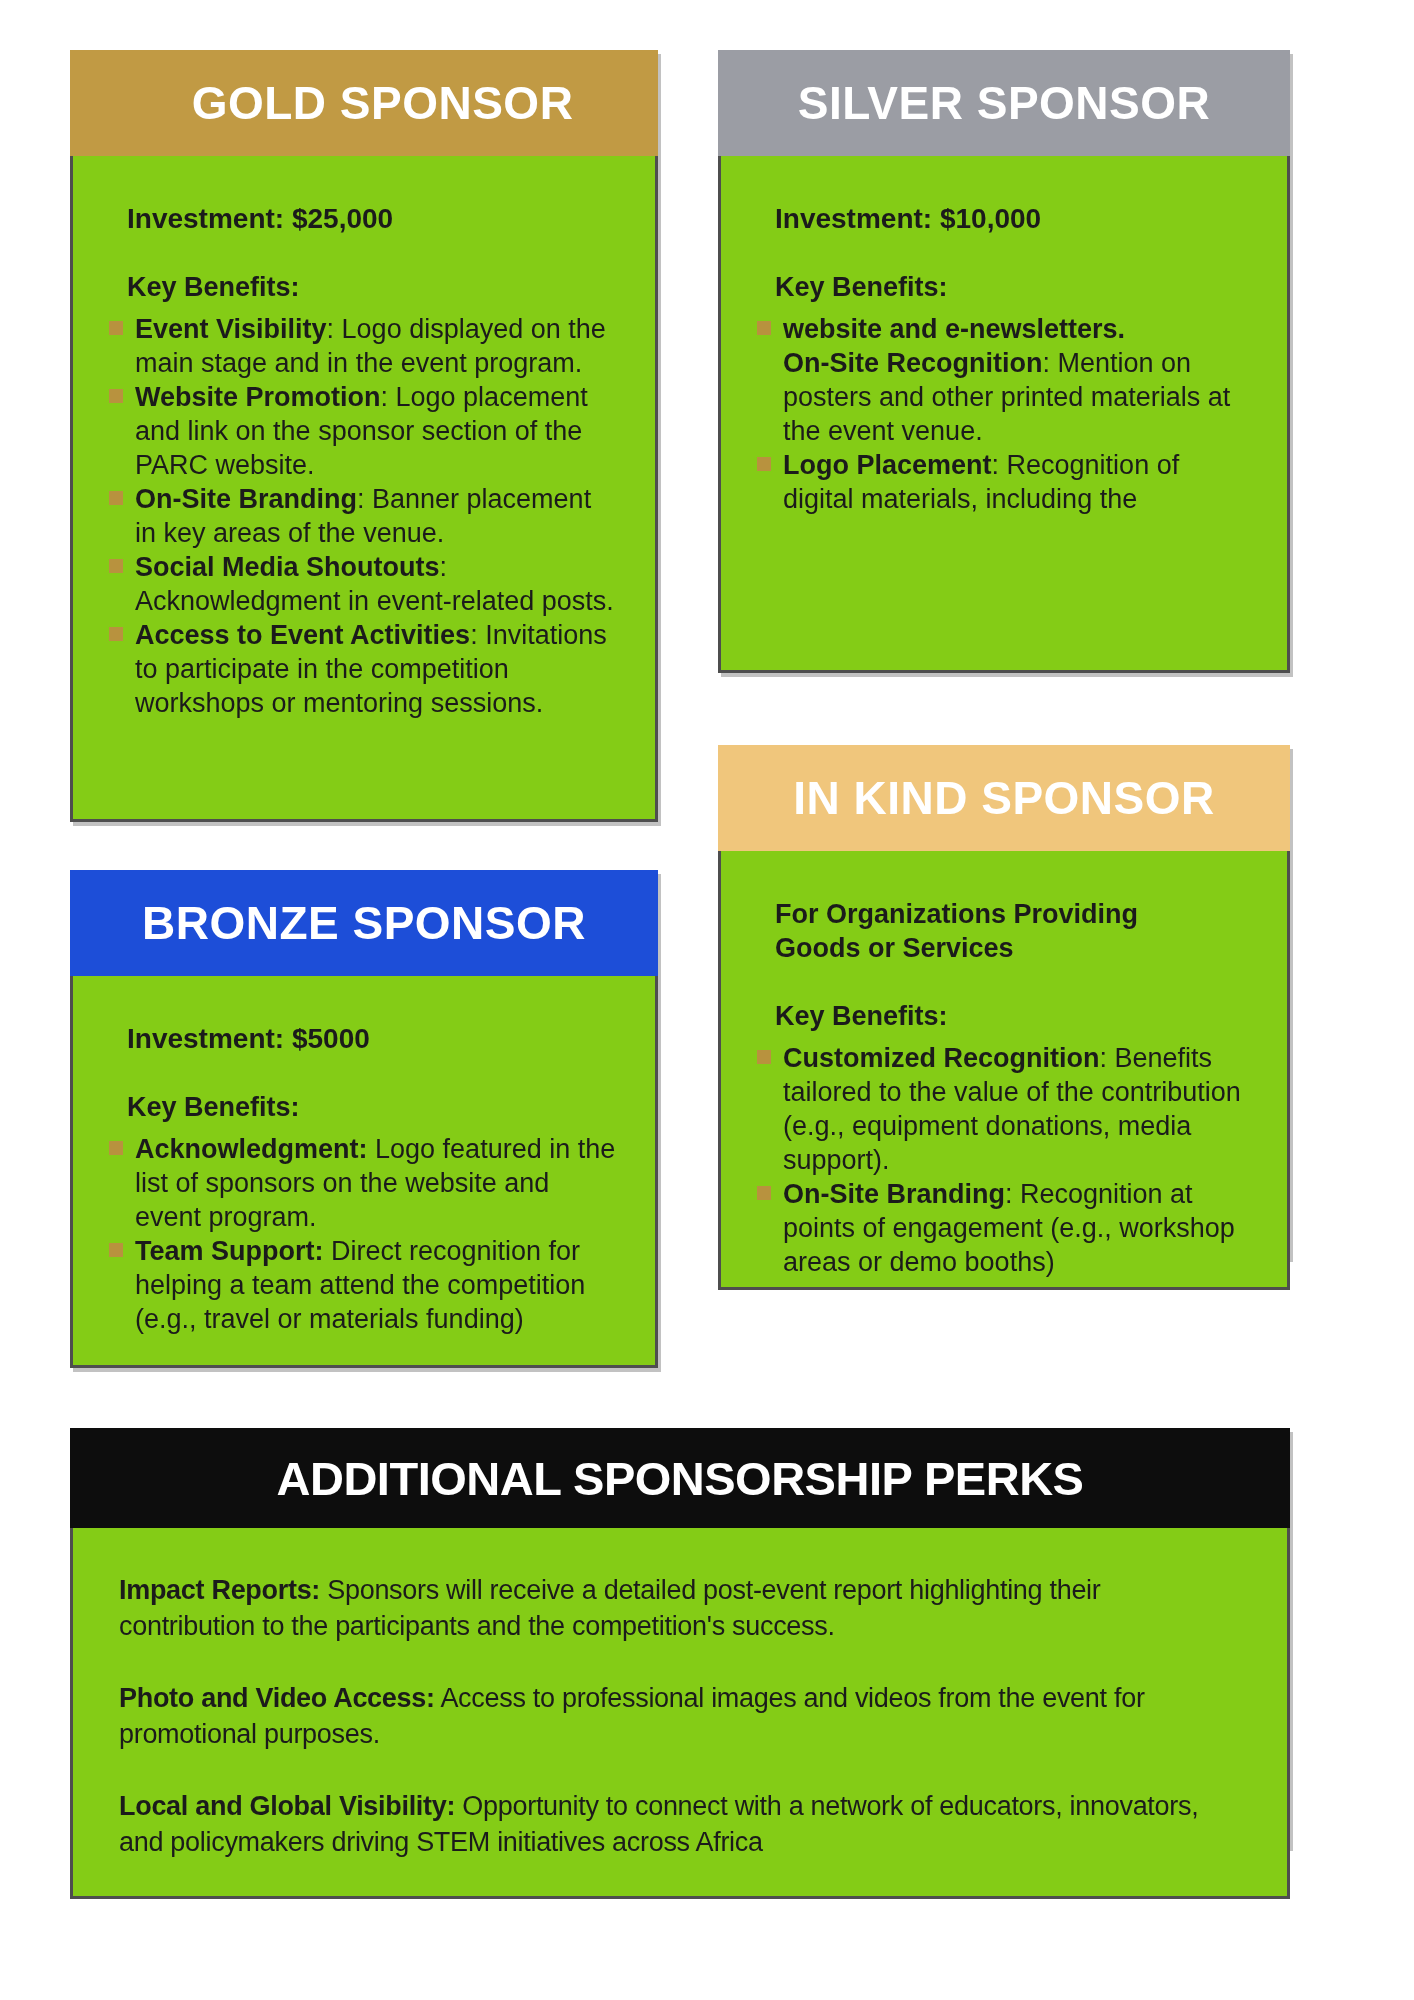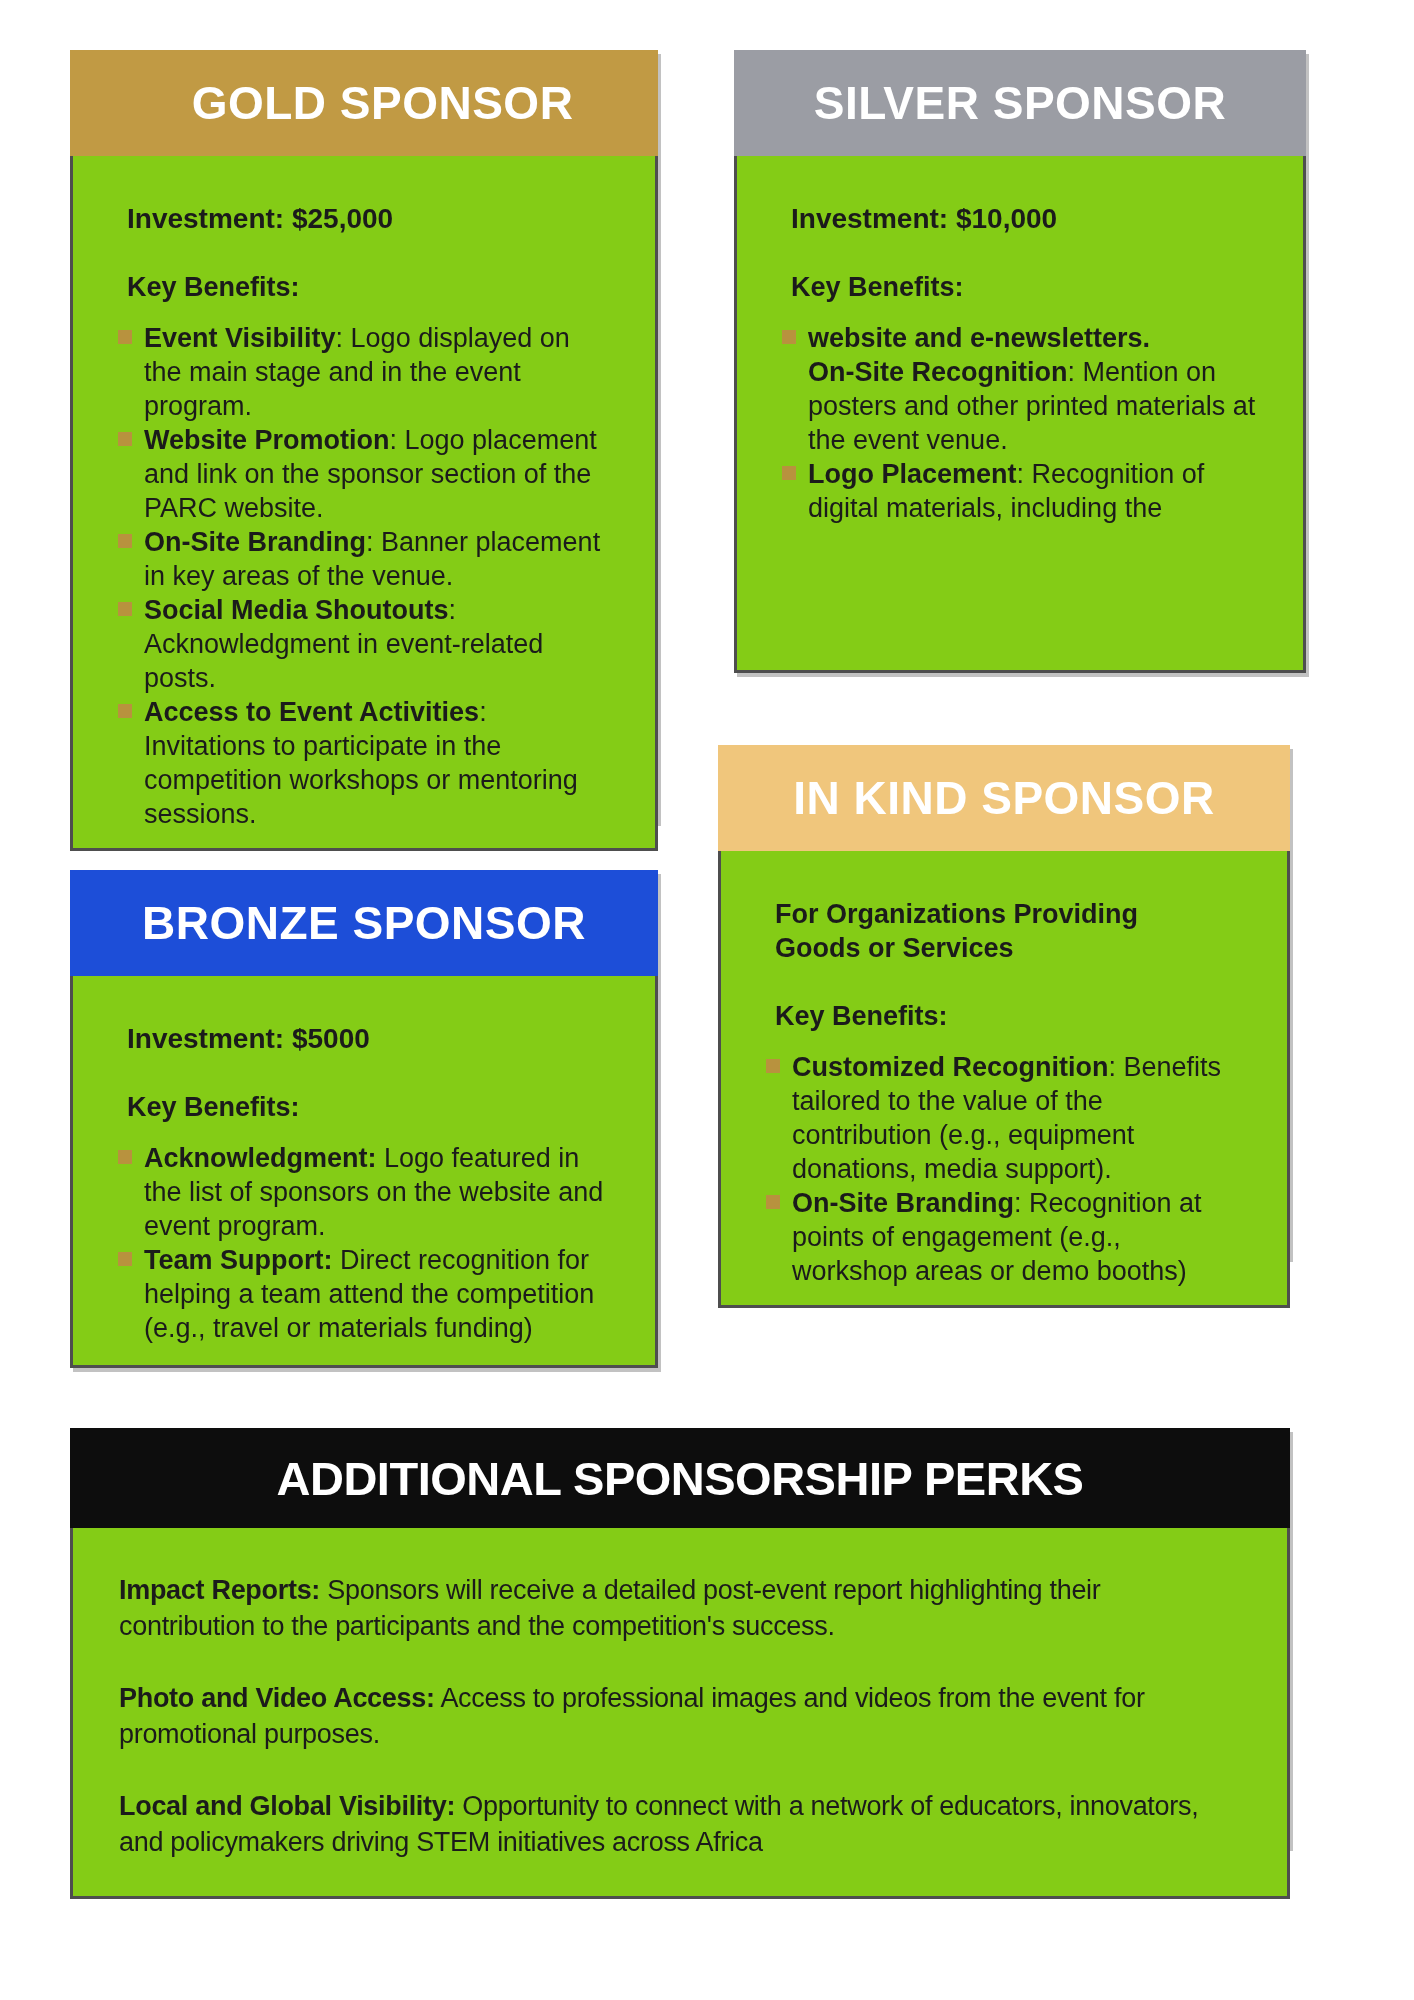--- a/index.html
+++ b/index.html
@@ -57,21 +57,21 @@
   .kb {
     margin: 0;
     font-weight: bold;
   }
   .intro {
     margin: 0 0 34px 0;
     font-weight: bold;
   }
   ul.benefits {
     list-style: none;
-    margin: 17px;
+    margin: 8px;
     padding: 0;
   }
   ul.benefits li {
     position: relative;
     margin: 0;
   }
   .sq {
     position: absolute;
     left: -26px;
     top: 9px;
@@ -117,21 +117,21 @@
         <b>Social Media Shoutouts</b><span>: Acknowledgment in event-related posts.</span>
       </li>
       <li>
         <span class="sq" style="background-color: rgb(184, 146, 62);"></span>
         <b>Access to Event Activities</b><span>: Invitations to participate in the competition workshops or mentoring sessions.</span>
       </li>
     </ul>
   </div>
 </section>
 
-<section class="card" style="left:734px; top:50px; width:572px; height:623px;">
+<section class="card" style="left:718px; top:50px; width:572px; height:623px;">
   <header class="banner" style="background-color: rgb(155, 157, 164);">
     <h2>SILVER SPONSOR</h2>
   </header>
   <div class="cardbody">
     <p class="investment">Investment: $10,000</p>
     <p class="kb">Key Benefits:</p>
     <ul class="benefits">
       <li>
         <span class="sq" style="background-color: rgb(184, 146, 62);"></span>
         <b>website and e-newsletters.</b><br>

